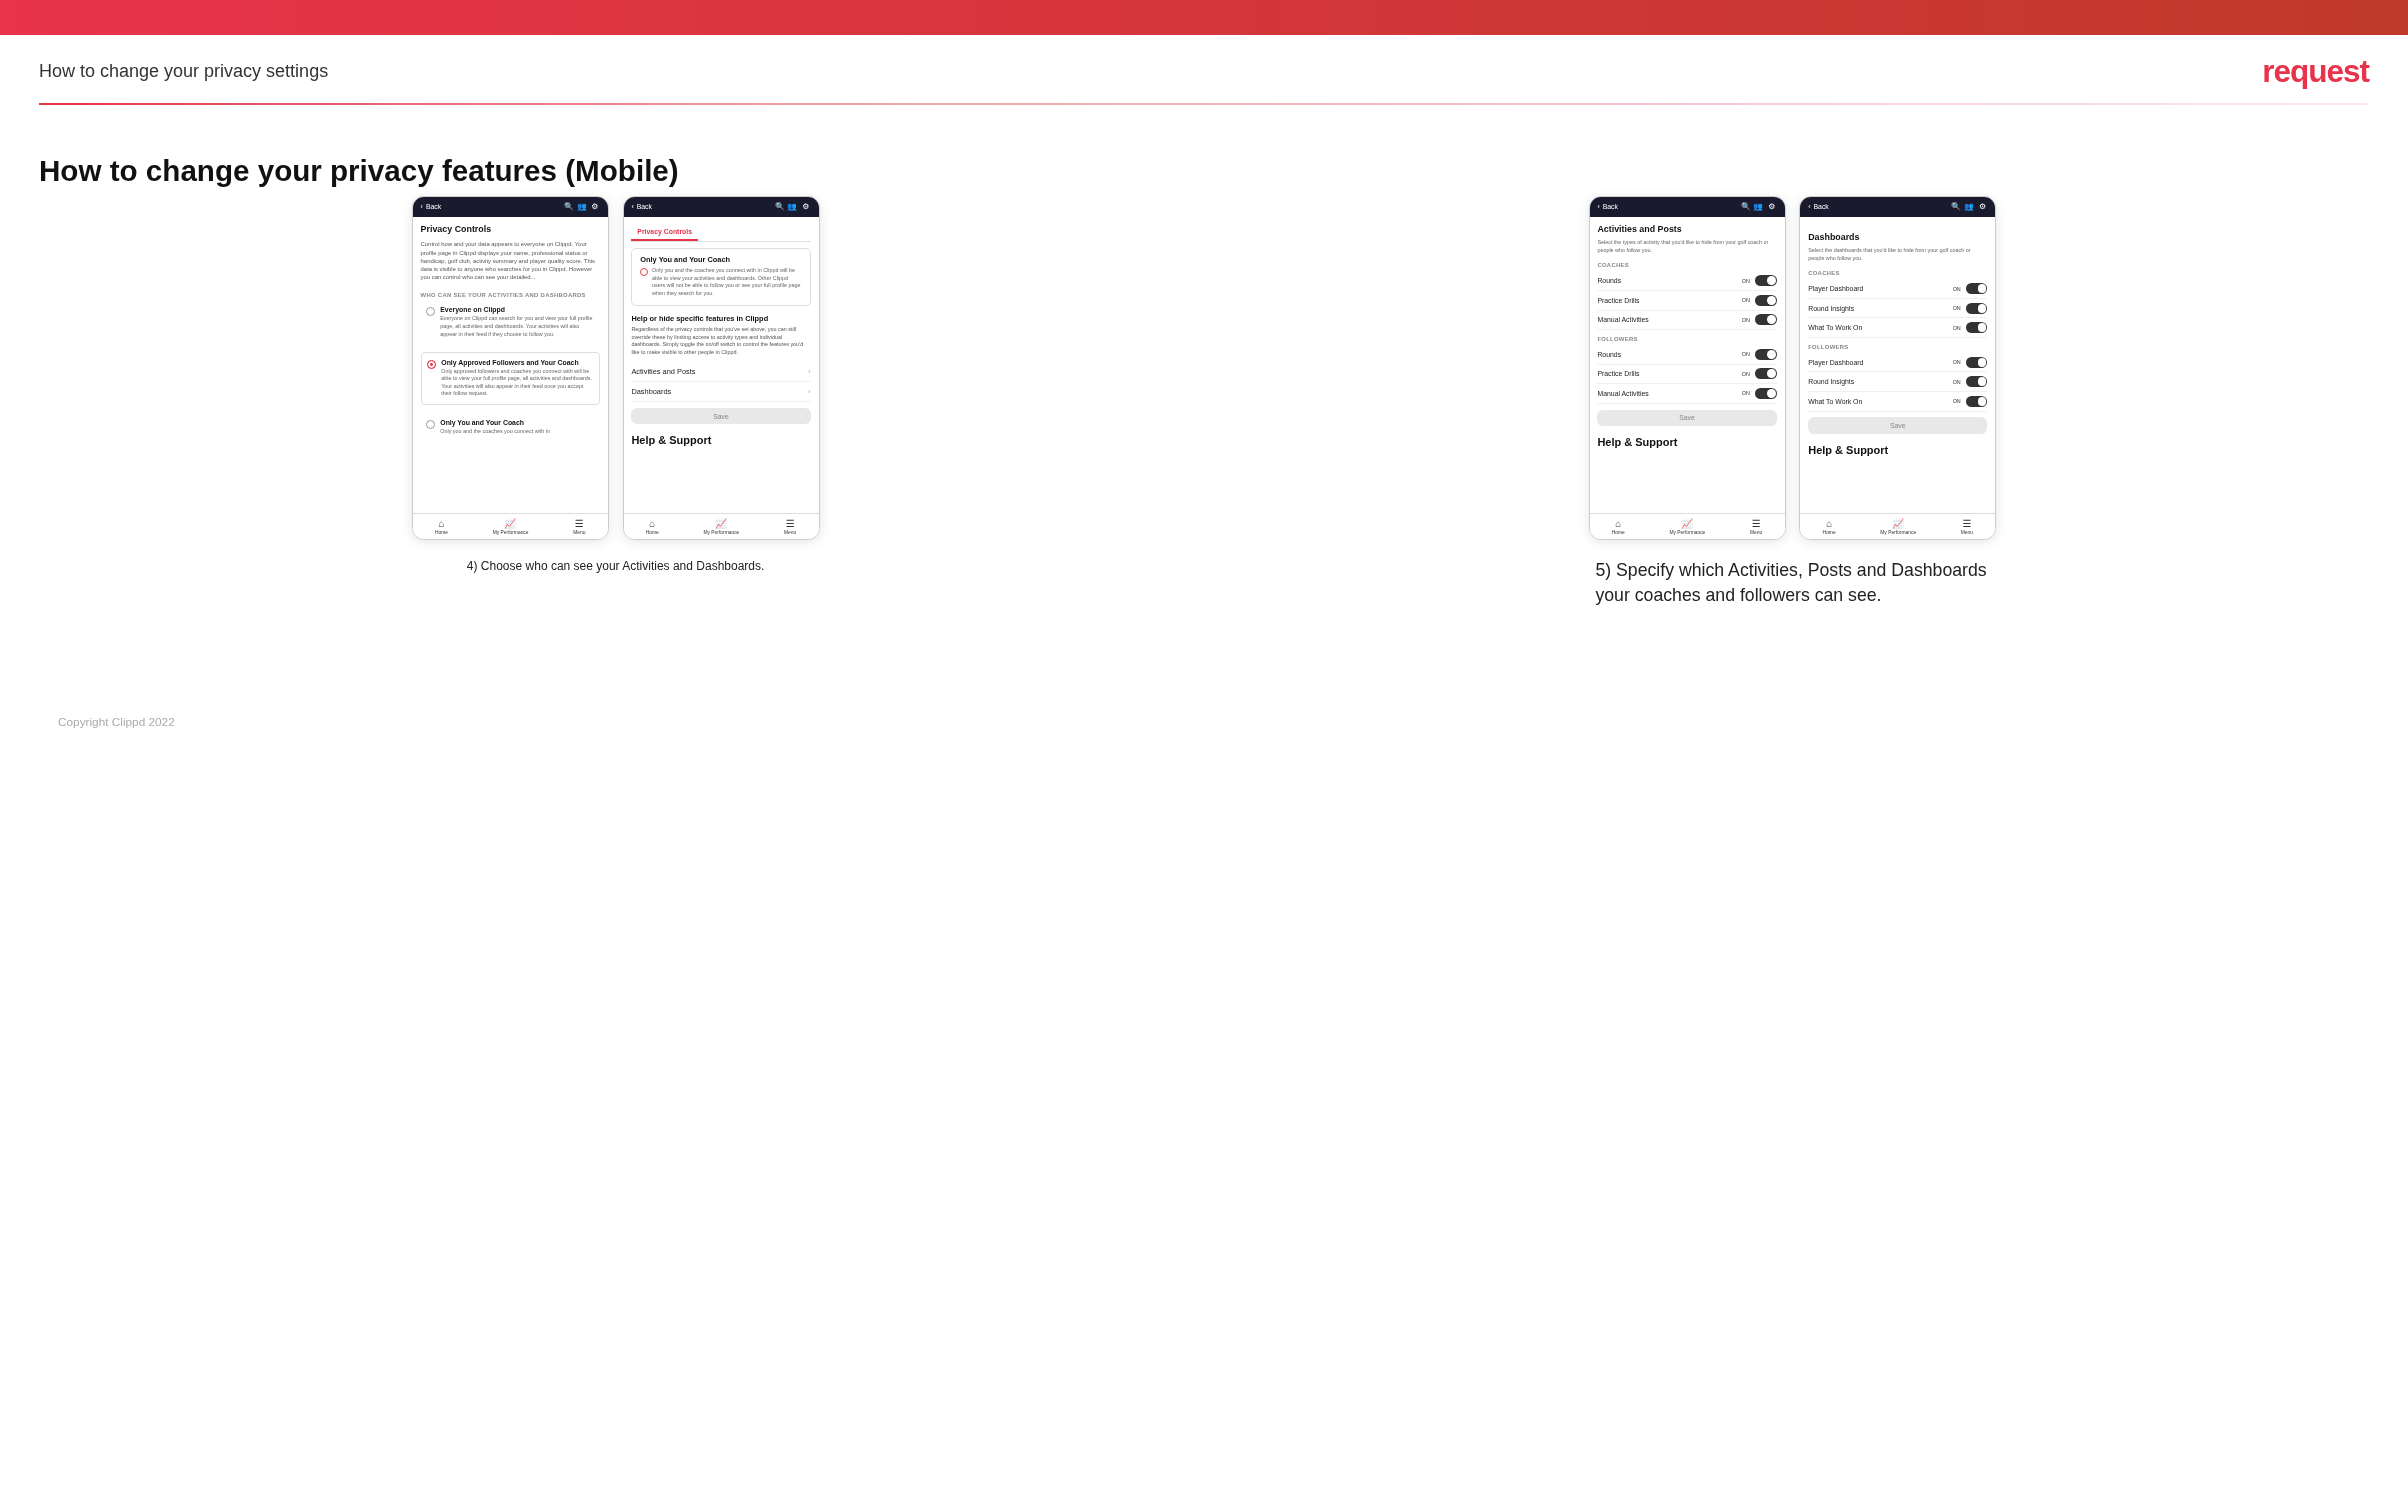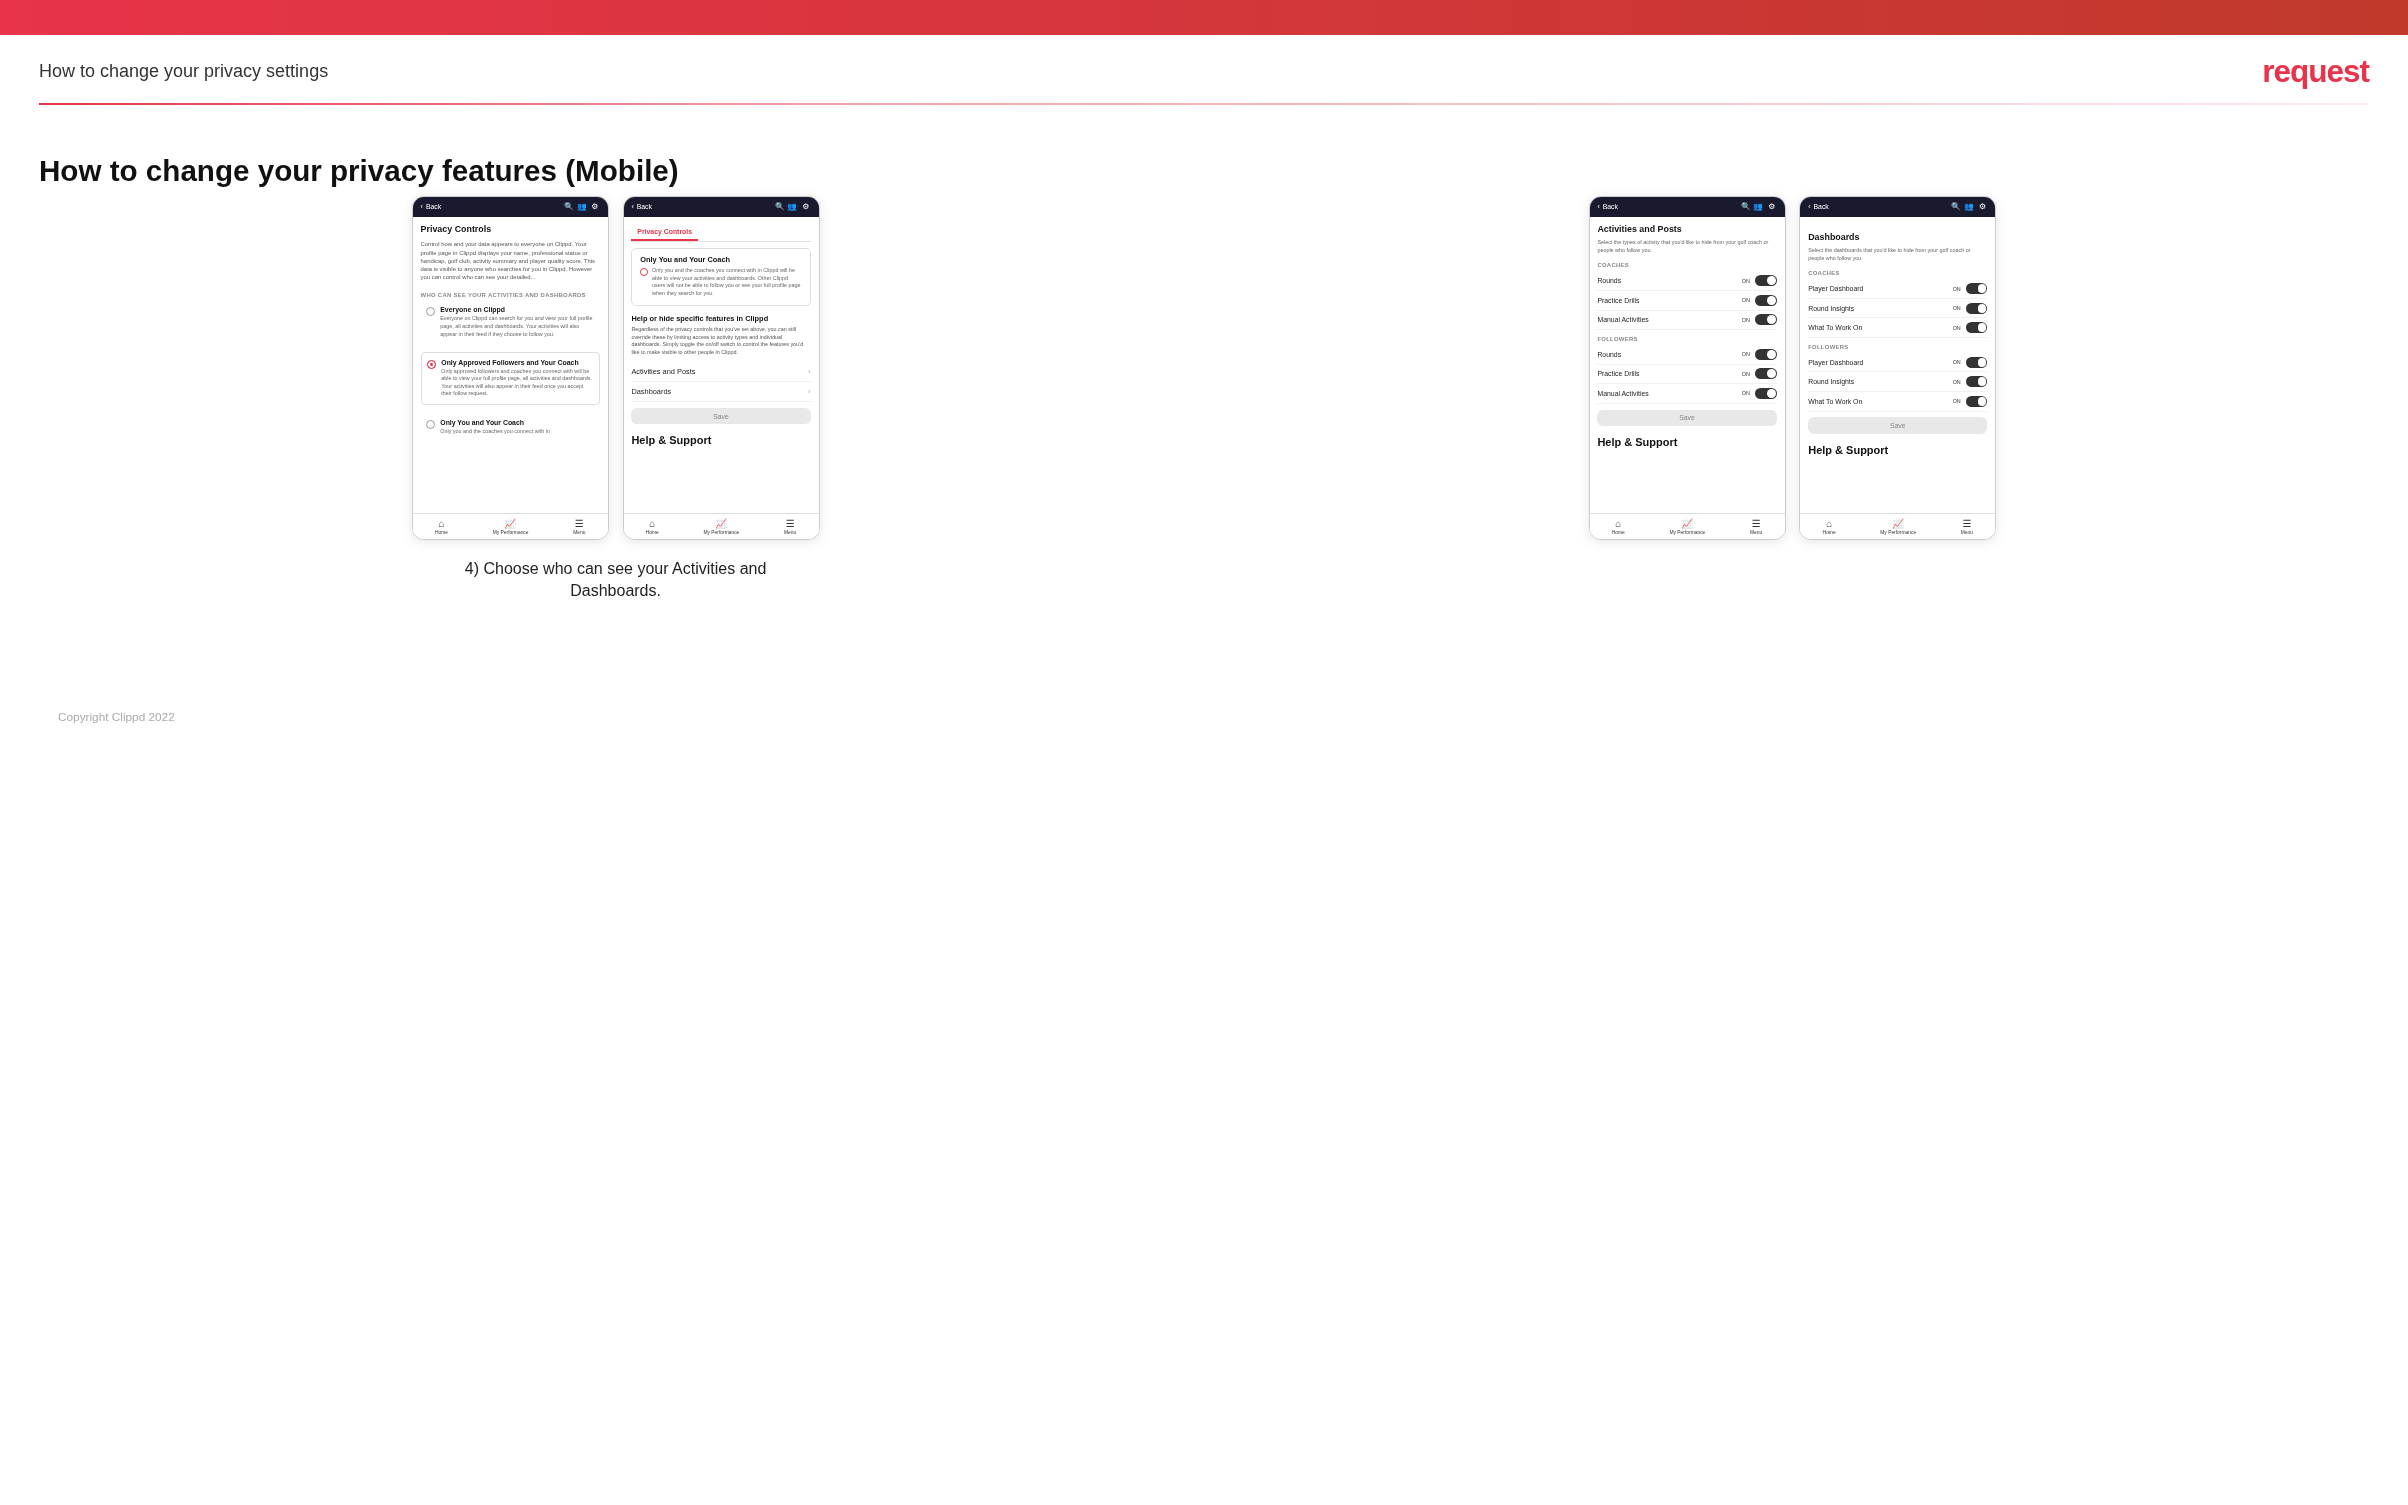--- a/index.html
+++ b/index.html
@@ -348,21 +348,21 @@
     .help-support-label {
       font-size: 11px;
       font-weight: 600;
       color: #111;
       padding: 3.9px 0;
     }
 
     .caption-text {
       margin-top: 17.7px;
       text-align: center;
-      font-size: 16px;
+      font-size: 12px;
       color: #222;
       font-weight: 400;
       line-height: 1.4;
       max-width: 315px;
     }
 
     .caption-text-large {
       margin-top: 17.7px;
       text-align: left;
       font-size: 17.7px;
@@ -710,20 +710,21 @@
               <span class="bottom-nav-label">My Performance</span>
             </div>
             <div class="bottom-nav-item">
               <span class="bottom-nav-icon">☰</span>
               <span class="bottom-nav-label">Menu</span>
             </div>
           </div>
         </div>
       </div>
 
+      <div class="caption-text-large">5) Specify which Activities, Posts and Dashboards your  coaches and followers can see.</div>
     </div>
 
   </div>
 </div>
 
 <div class="footer">
   <span>Copyright Clippd 2022</span>
 </div>
 
 

